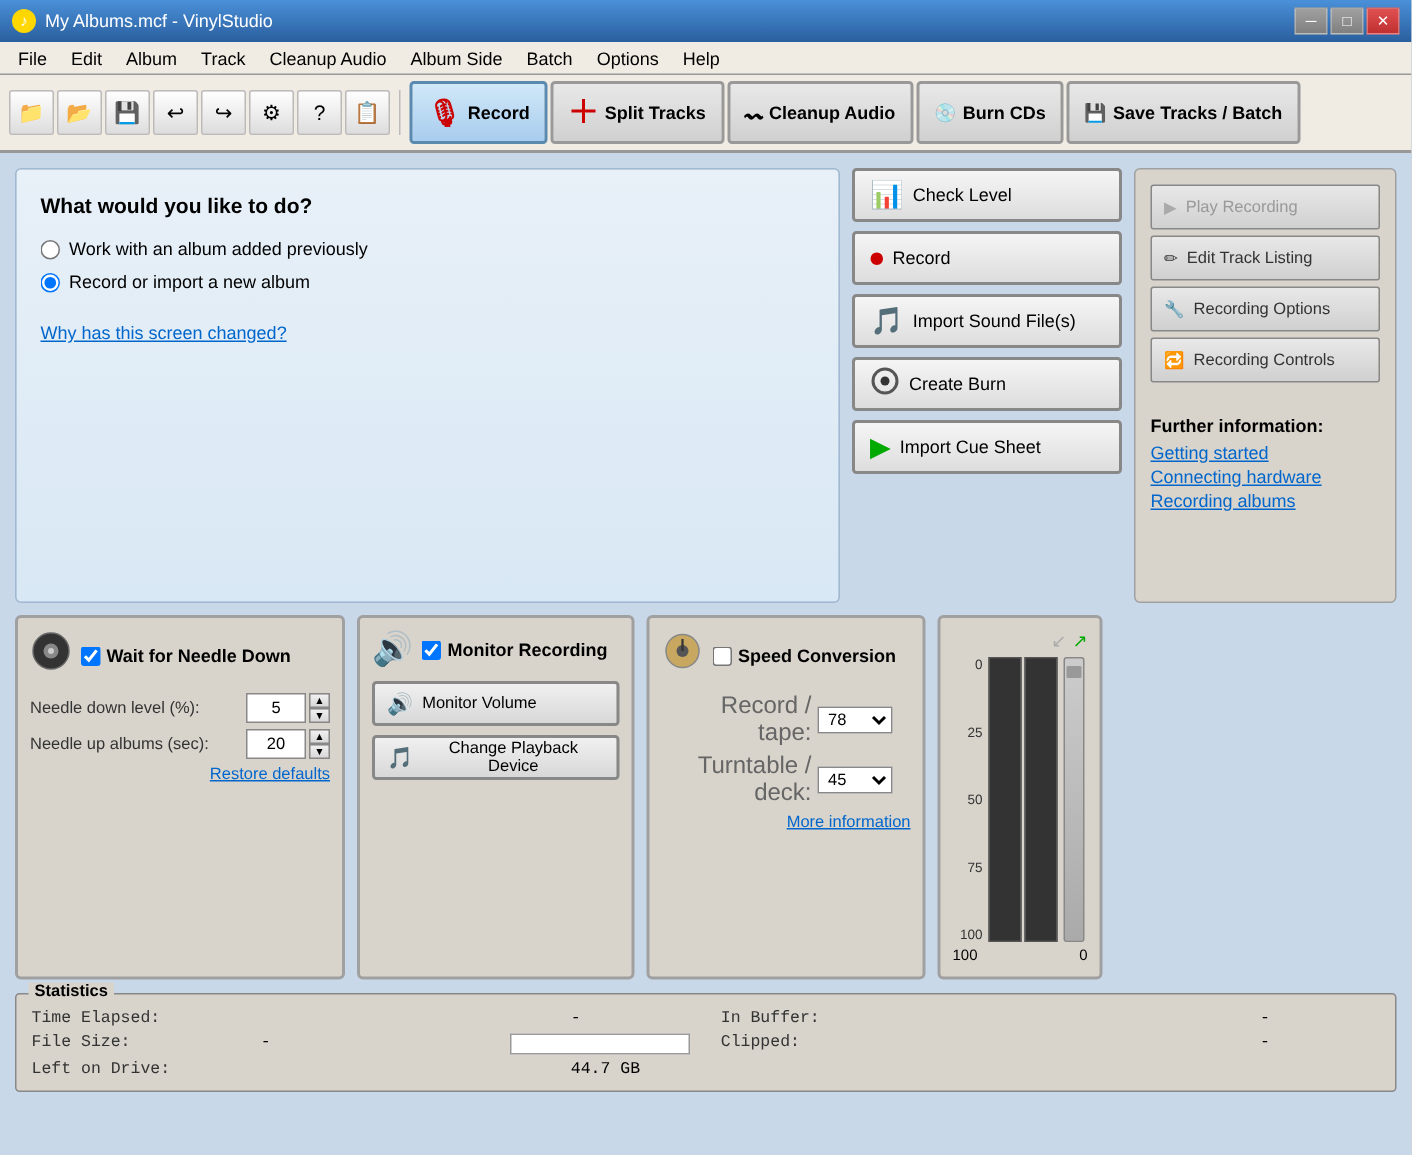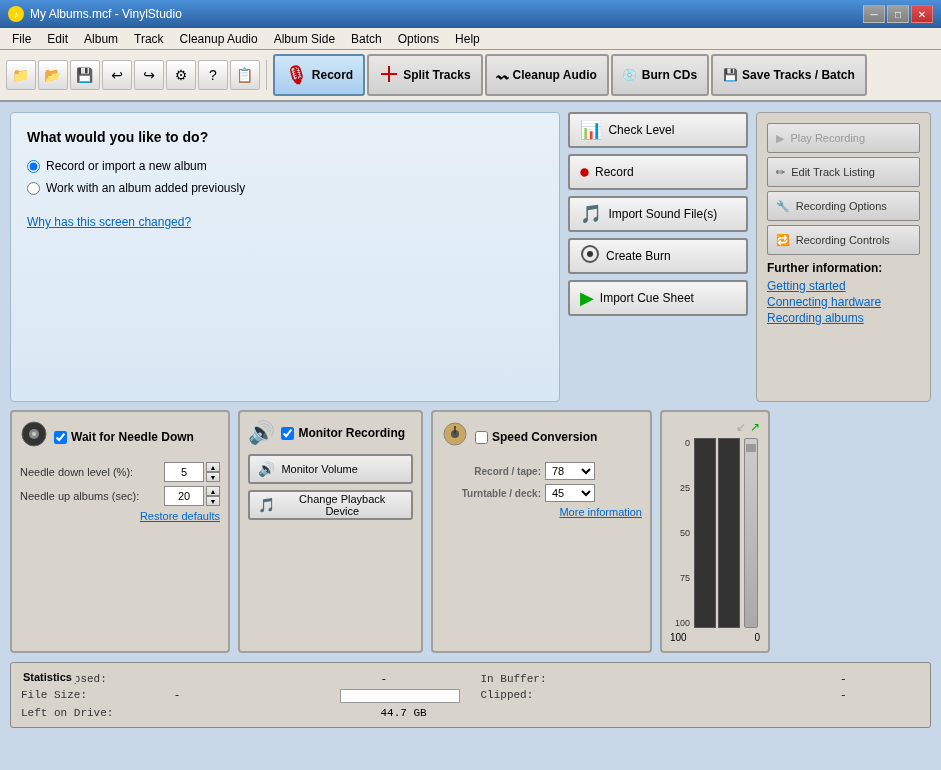--- a/index.html
+++ b/index.html
@@ -142,21 +142,21 @@
       gap: 4px;
     }
     .right-btn {
       height: 30px; border: 1px solid #888;
       background: linear-gradient(to bottom, #e8e8e8, #d0d0d0);
       cursor: pointer; display: flex; align-items: center;
       gap: 6px; padding: 0 8px; font-size: 11px;
       border-radius: 2px; color: #333;
     }
     .right-btn.disabled { color: #999; cursor: default; }
-    .further-info { margin-top: 2px; }
+    .further-info { margin-top: 18px; }
     .further-title { font-weight: bold; font-size: 12px; color: #000; margin-bottom: 4px; }
     .further-link { color: #0066cc; text-decoration: underline; cursor: pointer; font-size: 12px; display: block; margin-bottom: 2px; }
 
     
     .bottom-section {
       display: flex;
       gap: 8px;
       flex: 0 0 auto;
     }
 
@@ -193,23 +193,23 @@
 
     .monitor-panel { width: 185px; }
     .monitor-btn {
       width: 100%; height: 30px; border: 2px solid #888;
       background: linear-gradient(to bottom, #f0f0f0, #d8d8d8);
       cursor: pointer; display: flex; align-items: center;
       gap: 6px; padding: 0 8px; font-size: 11px; border-radius: 3px;
       margin-bottom: 6px;
     }
 
-    .speed-panel { width: 221px; }
+    .speed-panel { width: 186px; }
     .speed-field { display: flex; align-items: center; gap: 4px; margin-bottom: 4px; }
-    .speed-label { font-size: 10px; color: #666; width: 100px; text-align: right; font-weight: bold; }
+    .speed-label { font-size: 16px; color: #666; width: 100px; text-align: right; }
     .speed-select {
       border: 1px solid #888; background: white; font-size: 11px;
       padding: 1px 2px; width: 50px;
     }
     .more-info-link { color: #0066cc; text-decoration: underline; cursor: pointer; font-size: 11px; text-align: right; display: block; margin-top: 4px; }
 
     
     .vu-panel {
       background: #d8d4cc;
       border: 2px solid #a0a0a0;
@@ -303,26 +303,26 @@
 </div>
 
 <div class="main-area">
 
   <div class="top-section">
 
     <div class="what-panel">
       <div class="what-title">What would you like to do?</div>
       <div class="radio-group">
         <label class="radio-item">
+          <input type="radio" name="album-choice" style="">
+          <span>Work with an album added previously</span>
+        </label>
+        <label class="radio-item">
           <input type="radio" name="album-choice" checked="" style="">
           <span>Record or import a new album</span>
-        </label>
-        <label class="radio-item">
-          <input type="radio" name="album-choice" style="">
-          <span>Work with an album added previously</span>
         </label>
       </div>
       <a class="link-text">Why has this screen changed?</a>
     </div>
 
     <div class="action-panel">
       <button class="action-btn">
         <span style="color:#228b22; font-size:18px;">📊</span>
         <span>Check Level</span>
       </button>
@@ -500,21 +500,21 @@
           </div>
         </div>
         <div class="vu-bottom">
           <span style="font-size:10px;">100</span>
           <span style="font-size:10px;">0</span>
         </div>
       </div>
     </div>
 
     <div style="position:relative; border:1px solid #888; border-radius:3px; padding:10px 10px 8px; background:#d8d4cc;">
-      <div style="position:absolute; top:-8px; left:8px; background:#d8d4cc; padding:0 4px; font-size:11px; font-weight:bold;margin-top:16px;">Statistics</div>
+      <div style="position:absolute; top:-8px; left:8px; background:#d8d4cc; padding:0 4px; font-size:11px; font-weight:bold;">Statistics</div>
       <div style="display:grid; grid-template-columns:1fr 1fr; gap:4px 20px;">
         <div class="stat-row">
           <span class="stat-label">Time Elapsed:</span>
           <span class="stat-value">-</span>
         </div>
         <div class="stat-row">
           <span class="stat-label">In Buffer:</span>
           <span class="stat-value">-</span>
         </div>
         <div class="stat-row">

